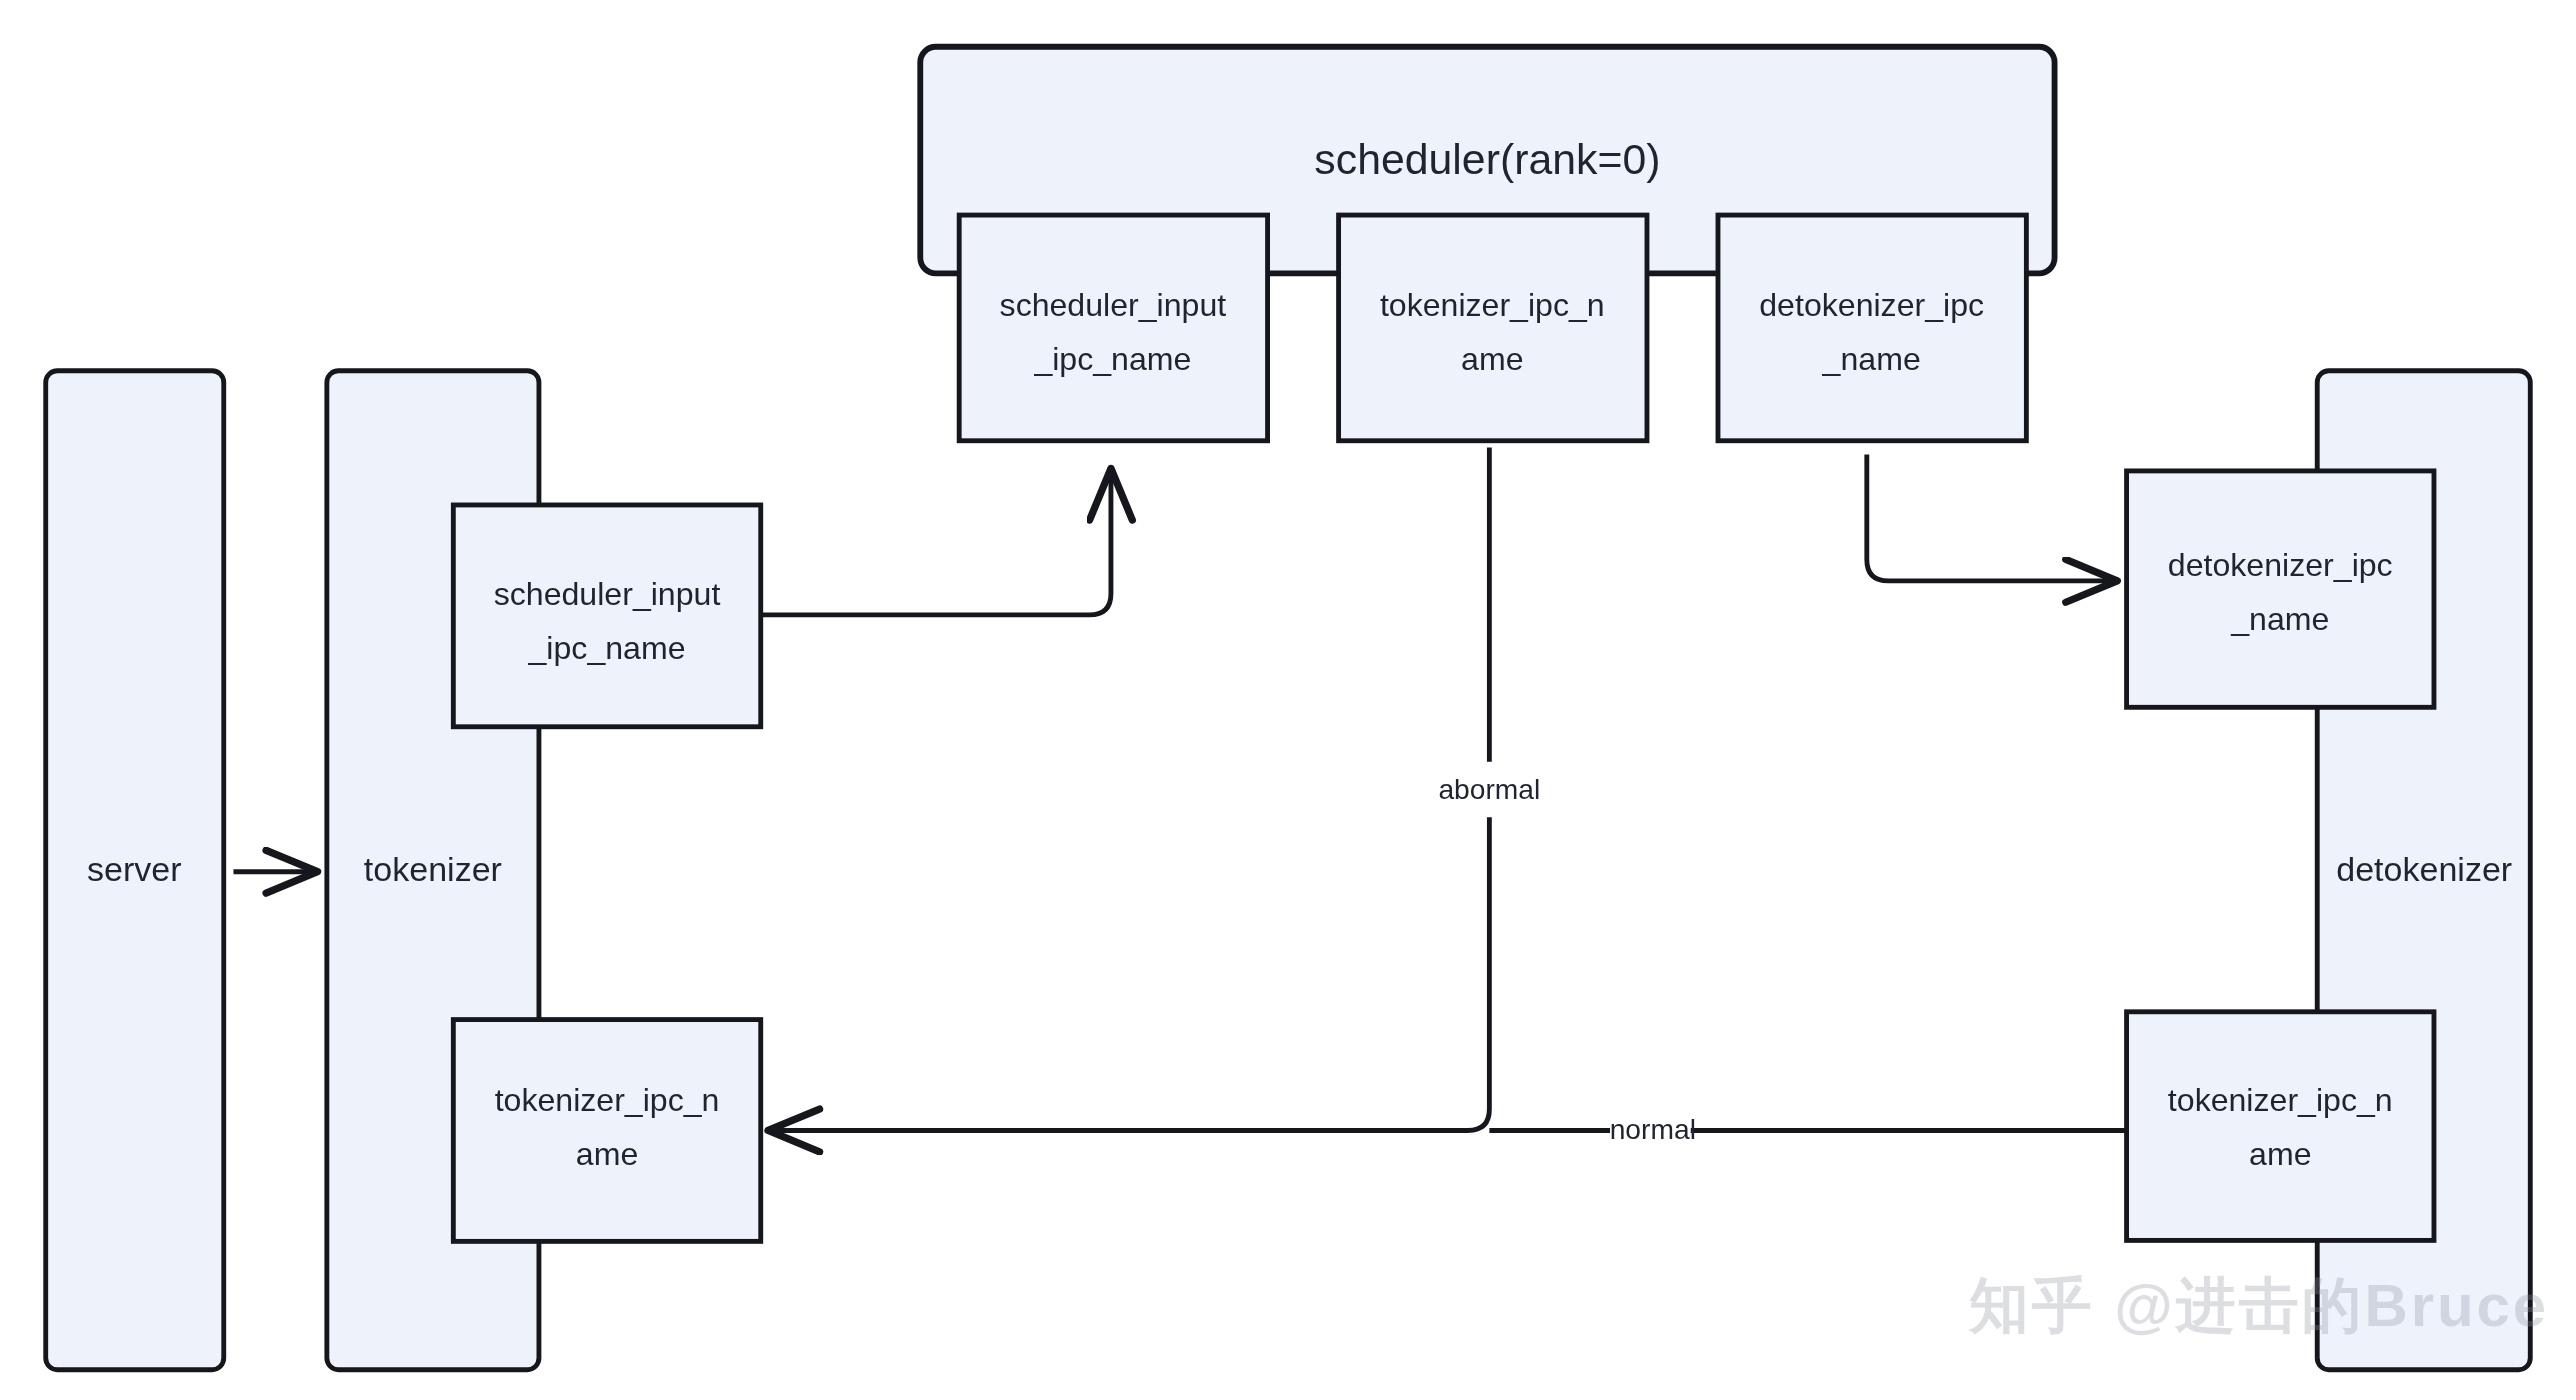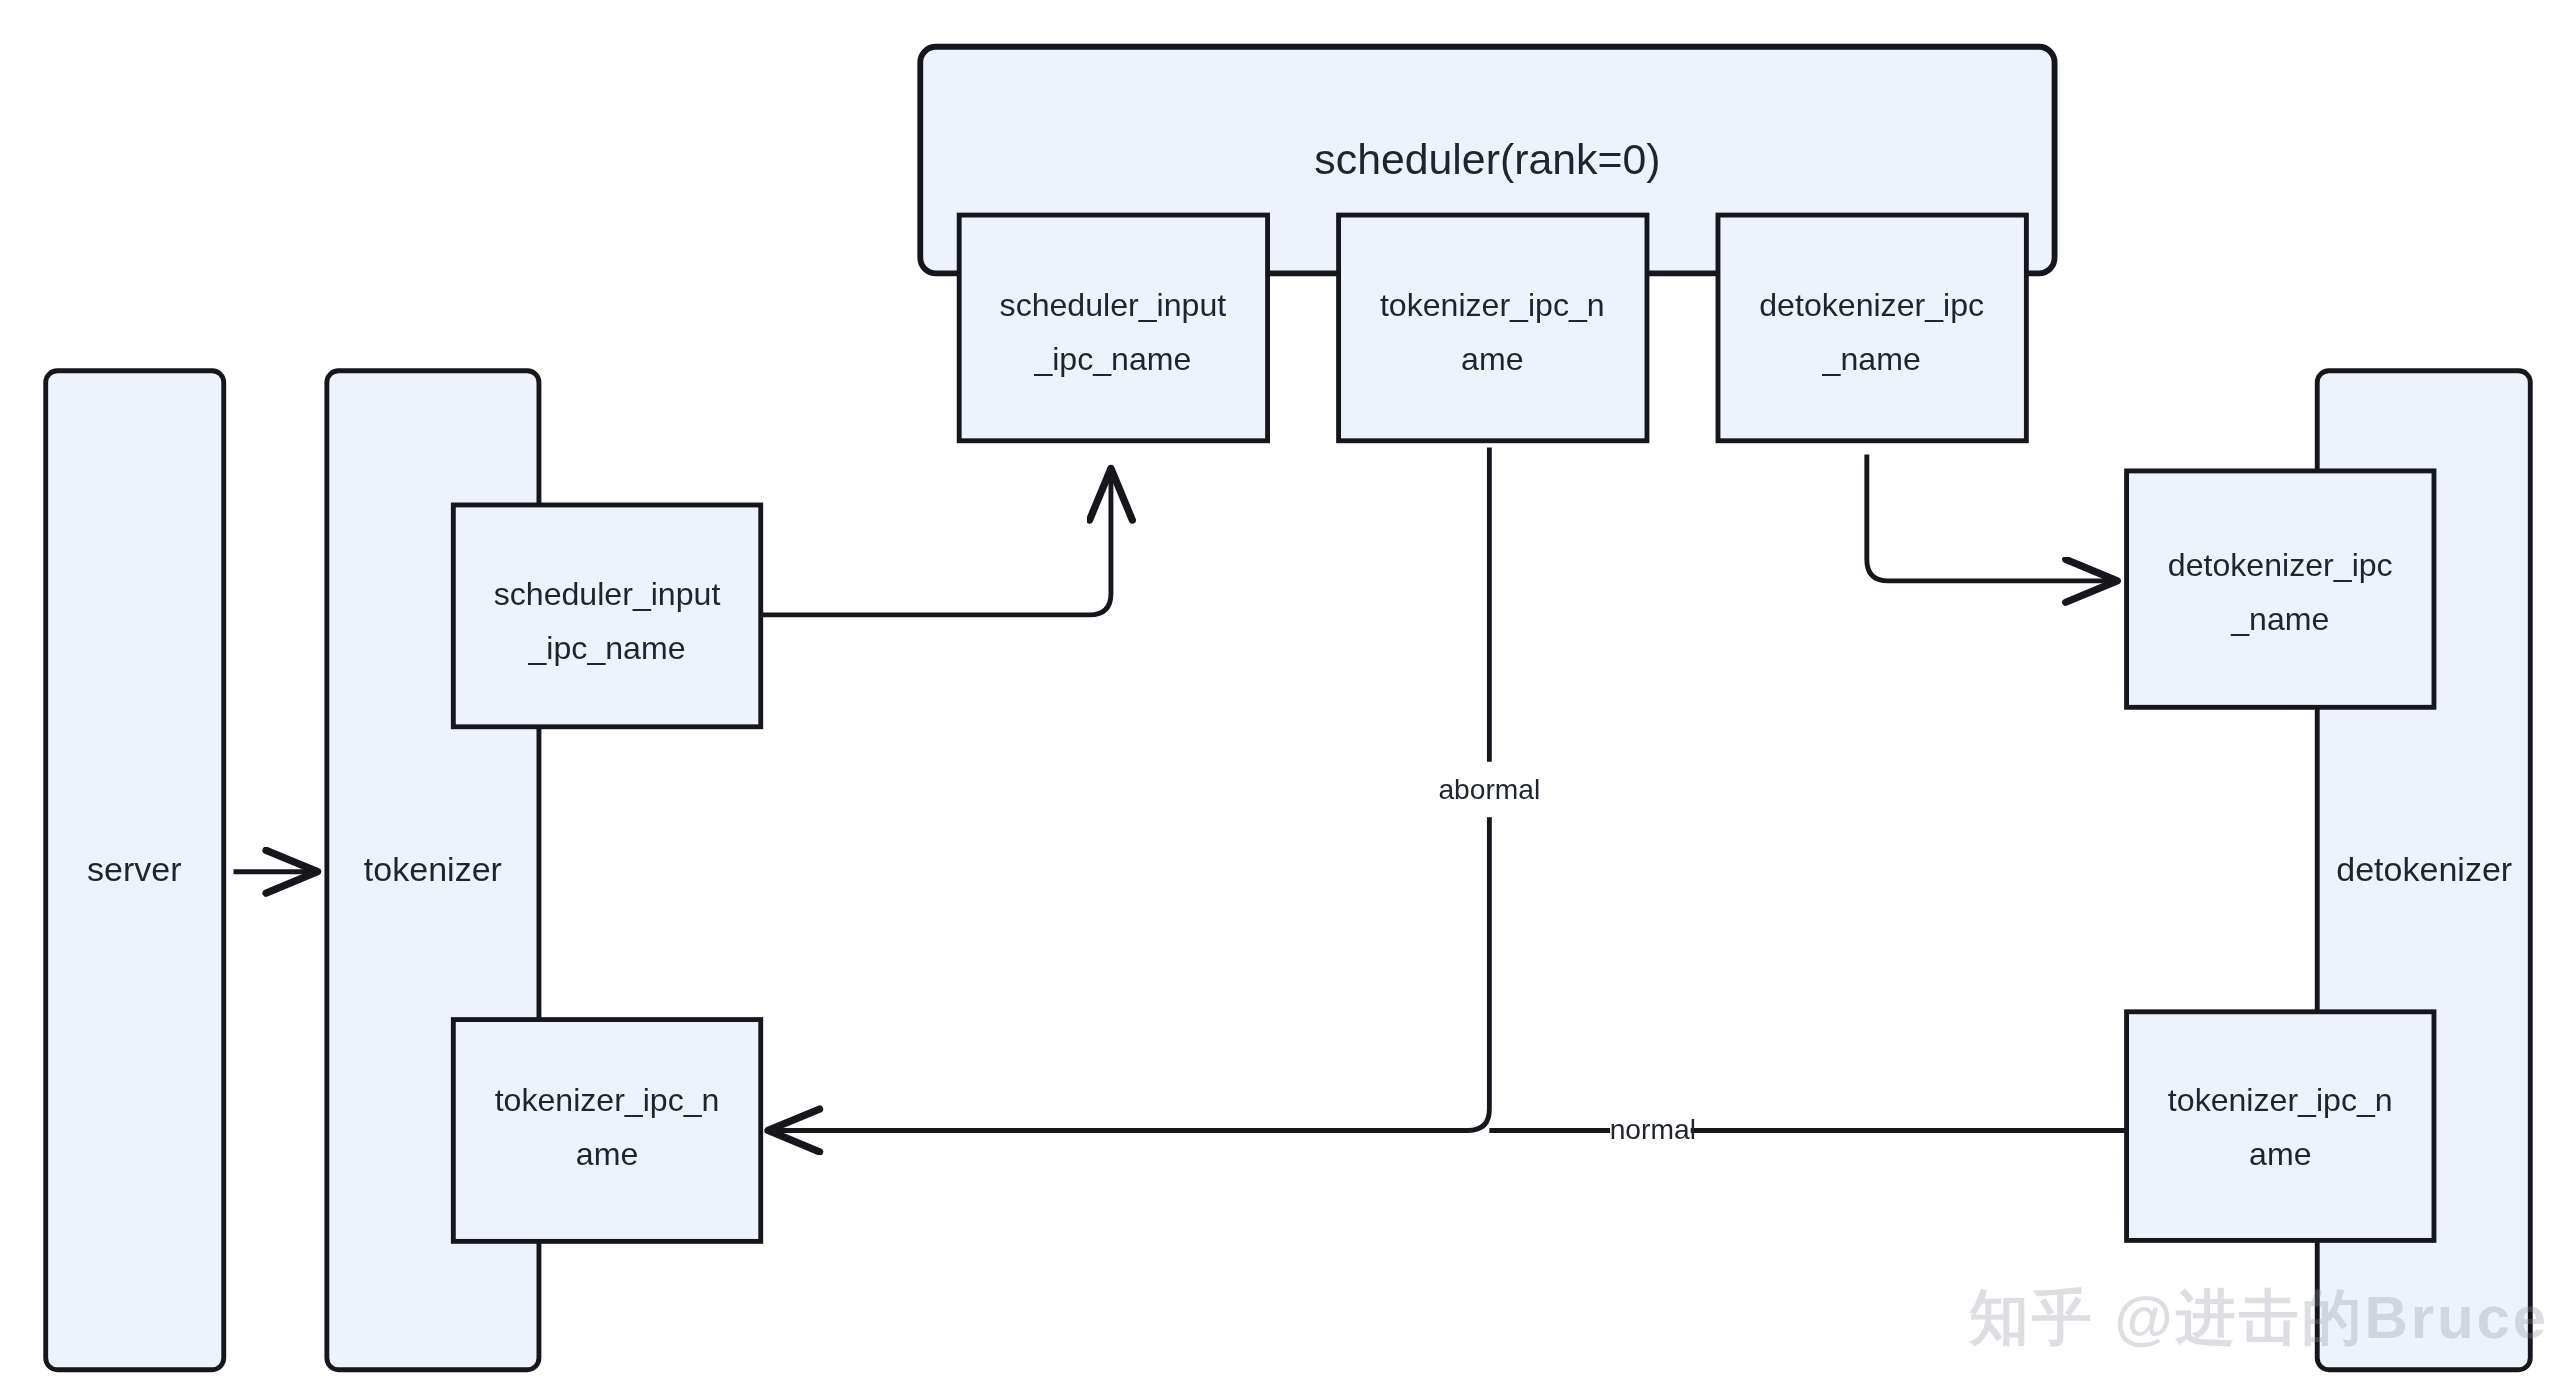--- a/index.html
+++ b/index.html
@@ -61,21 +61,21 @@
     font-size: 29px;
     text-anchor: middle;
     dominant-baseline: middle;
   }
   .edge-label-bg {
     fill: #ffffff;
   }
   .watermark {
     position: absolute;
     right: 27px;
-    bottom: 42px;
+    bottom: 54px;
     font-family: "Liberation Sans", sans-serif;
     font-size: 60px;
     font-weight: 700;
     color: rgba(140, 146, 160, 0.30);
     letter-spacing: 2.9px;
     white-space: nowrap;
     user-select: none;
     pointer-events: none;
     margin-left: 8px;
   }

